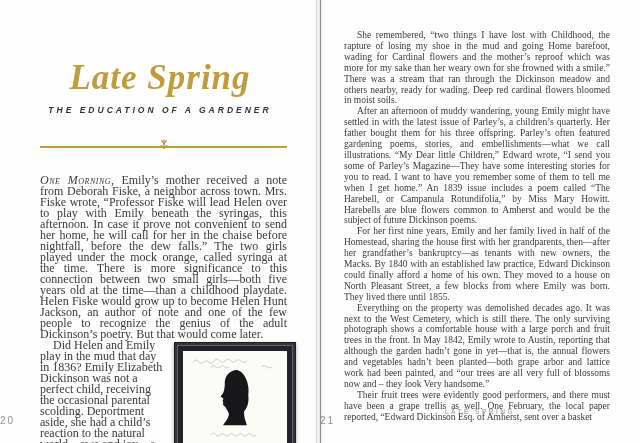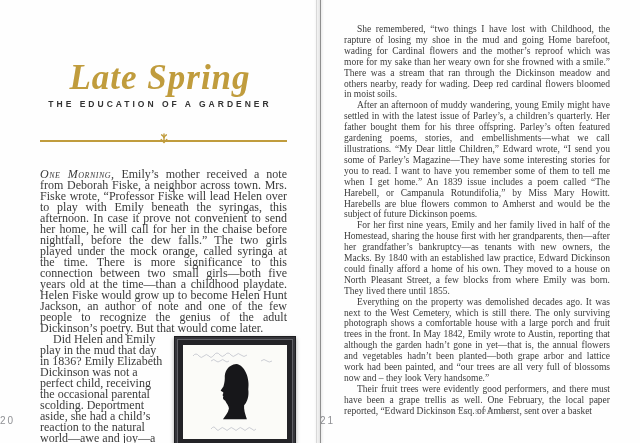--- a/index.html
+++ b/index.html
@@ -35,24 +35,24 @@
   
   .chapter-header{padding-top:60px;text-align:center;}
   .chapter-title{
     font-family:"Liberation Serif",serif;
     font-style:italic;font-weight:bold;
     font-size:35px;line-height:1;
     color:var(--accent-gold);
     letter-spacing:1px;
   }
   .chapter-subtitle{
-    margin-top:4px;
+    margin-top:10px;
     font-family:"Liberation Sans",sans-serif;
     font-weight:bold;font-size:8.5px;
-    letter-spacing:3px;color:#333;
+    letter-spacing:3px;color:#333;font-style:italic;
   }
   .rule-wrap{position:relative;margin:22px 33px 0 40px;height:12px;}
   .gold-rule{position:absolute;left:0;right:0;top:9px;height:1.5px;background:var(--accent-gold);}
   .ornament{position:absolute;left:50%;top:0;transform:translateX(-50%);}
 
   .body-text{padding:26px 33px 0 40px;}
   .body-text p{
     font-size:12px;line-height:11px;text-align:justify;color:var(--body-ink);
   }
   .lead-in{font-style:italic;font-variant:small-caps;letter-spacing:0.5px;}
@@ -75,21 +75,21 @@
     color:#9b9b9b;letter-spacing:0.3px;white-space:nowrap;
   }
   .folio{
     position:absolute;left:0;right:0;text-align:left;
     font-family:"Liberation Sans",sans-serif;
     color:var(--muted-gray);letter-spacing:2px;font-size:10px;
   }
   .folio-left{bottom:17px;}
 
   
-  .right-body{padding:24px 30px 0 24px;}
+  .right-body{padding:30px 30px 0 24px;}
   .right-body p{
     font-size:9.5px;line-height:10.9px;text-align:justify;
     text-indent:13px;color:var(--body-ink);
   }
   .running-footer{
     position:absolute;left:0;right:0;bottom:28px;text-align:center;
     font-family:"Liberation Sans",sans-serif;font-size:6.5px;
     letter-spacing:2.5px;color:var(--muted-gray);
   }
   .folio-right{bottom:17px;}

